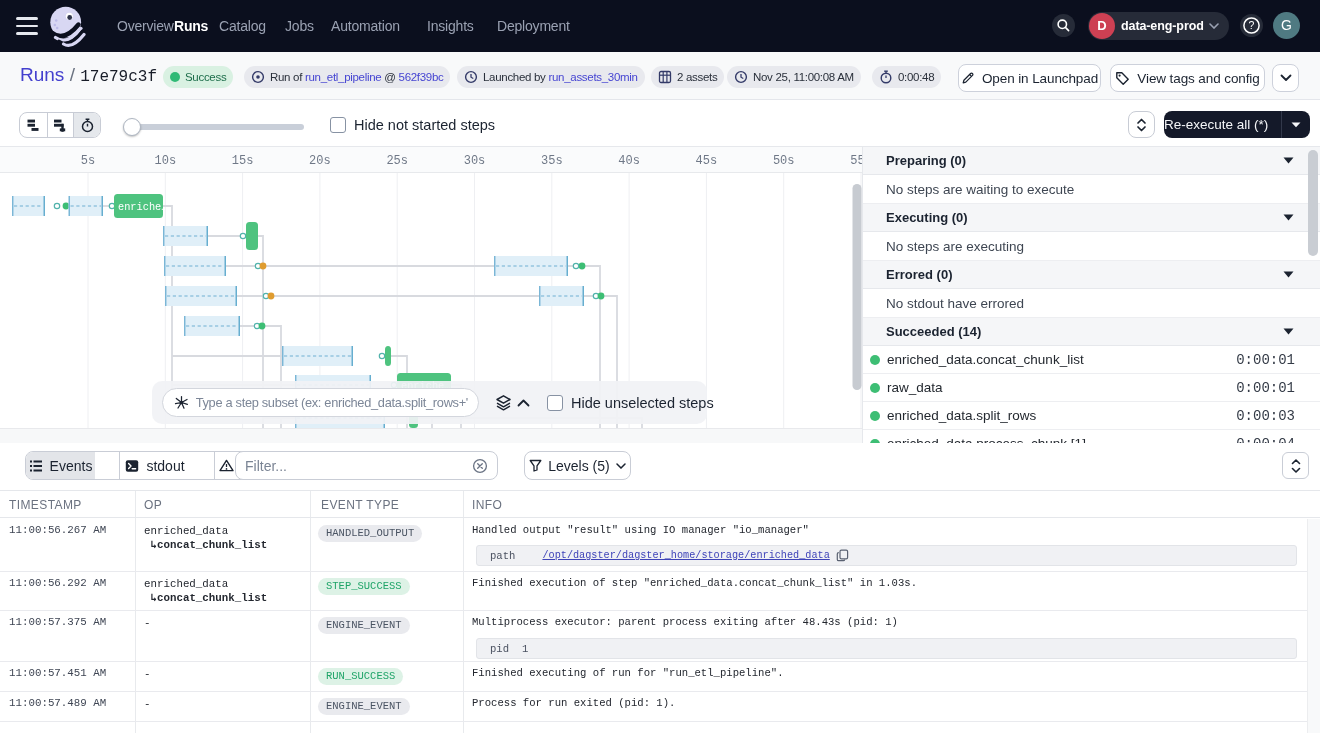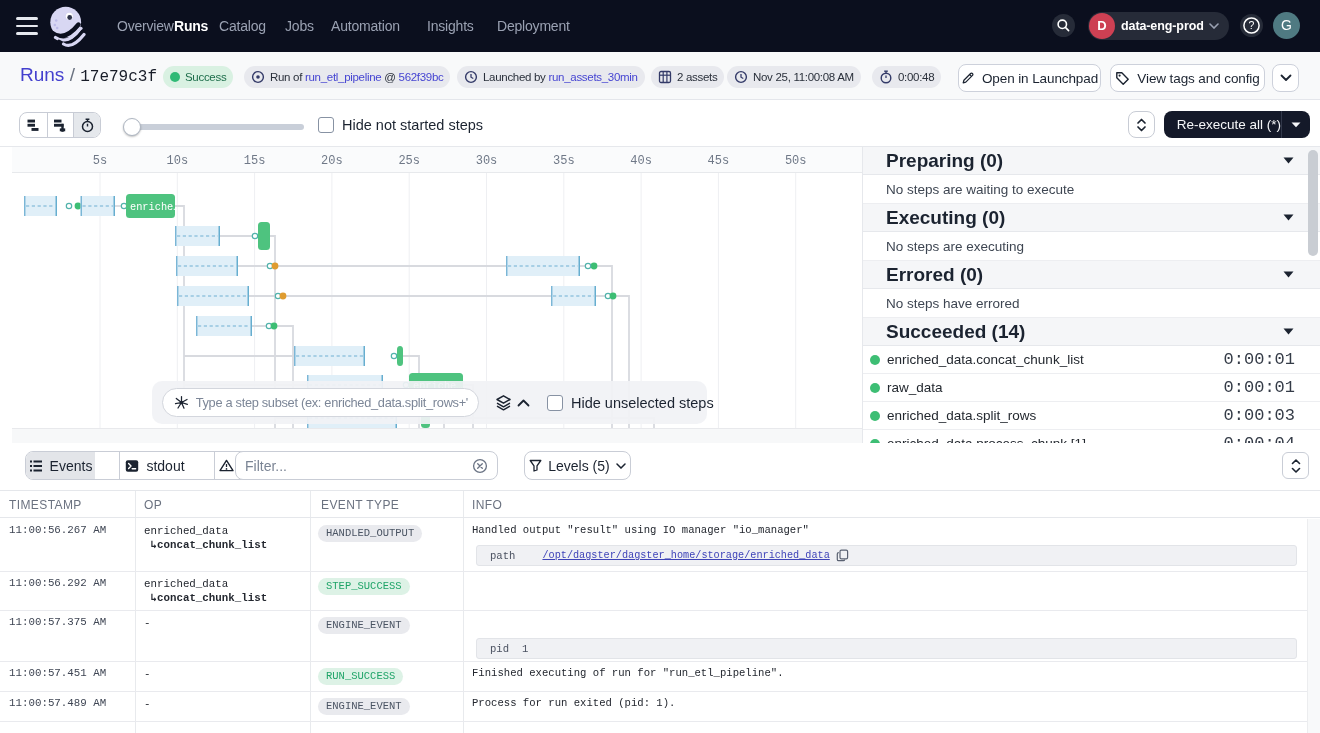--- a/index.html
+++ b/index.html
@@ -36,35 +36,35 @@
 
 
 #toolbar { position:absolute; left:0; top:100px; width:1320px; height:47px; background:#fff; border-bottom:1px solid #E6E8EC; }
 #segs { position:absolute; left:19px; top:112px; width:82px; height:26px; border:1px solid #C8CCD5; border-radius:8px; background:#fff; display:flex; overflow:hidden; }
 #segs .seg { width:27px; height:100%; display:flex; align-items:center; justify-content:center; }
 #segs .seg + .seg { border-left:1px solid #C8CCD5; }
 #segs .seg.sel { background:#E5E8EC; }
 #slider-track { position:absolute; left:124px; top:124px; width:180px; height:6px; border-radius:3px; background:#C9CFD9; }
 #slider-knob { position:absolute; left:123px; top:118px; width:18px; height:18px; border-radius:50%; background:#fff; border:1px solid #AEB6C2; box-shadow:0 1px 2px rgba(0,0,0,.25); }
 .cbx { width:16px; height:16px; border:1.6px solid #8792A3; border-radius:3px; background:#fff; display:inline-block; }
-#hide-not { position:absolute; left:318px; top:117px; display:flex; align-items:flex-start; gap:8px; font-size:14.5px; color:#1B2330; }
+#hide-not { position:absolute; left:330px; top:117px; display:flex; align-items:flex-start; gap:8px; font-size:14.5px; color:#1B2330; }
 #sortbtn { position:absolute; left:1128px; top:111px; width:27px; height:27px; border:1px solid #C8CCD5; border-radius:8px; background:#fff; display:flex; align-items:center; justify-content:center; }
 #reexec { position:absolute; left:1164px; top:111px; width:146px; height:27px; background:#141929; border-radius:8px; color:#F5F6F8; font-size:13.5px; display:flex; align-items:center; }
-#reexec .lbl { width:117px; text-align:right; }
+#reexec .lbl { width:117px; text-align:left; }
 #reexec .sep { width:1px; height:27px; background:#32384A; }
 
 
-#gantt { position:absolute; left:12px; top:147px; width:924px; height:296px; background:#fff; overflow:hidden; }
+#gantt { position:absolute; left:0; top:147px; width:924px; height:296px; background:#fff; overflow:hidden; }
 #rightpanel { position:absolute; left:862px; top:147px; width:458px; height:300px; background:#fff; border-left:1px solid #E6E8EC; overflow:hidden; }
-.rp-head { height:28px; background:#F5F6F8; border-bottom:1px solid #E6E8EC; display:flex; align-items:center; padding:0 26px 0 23px; font-size:19px; font-weight:bold; color:#1B2330; }
+.rp-head { height:28px; background:#F5F6F8; border-bottom:1px solid #E6E8EC; display:flex; align-items:center; padding:0 26px 0 23px; font-size:13px; font-weight:bold; color:#1B2330; }
 .rp-head .sp { flex:1; }
 .rp-empty { height:29px; border-bottom:1px solid #EDEEF1; display:flex; align-items:center; padding:0 23px; font-size:13.5px; color:#3E4652; }
 .rp-item { height:28px; border-bottom:1px solid #EDEEF1; display:flex; align-items:center; padding:0 25px 0 7px; font-size:13.5px; color:#23282F; gap:7px; }
 .rp-item .gdot { width:10px; height:10px; border-radius:50%; background:#3DBE74; }
-.rp-item .dur { margin-left:auto; font-family:"Liberation Mono", monospace; font-size:17px; color:#343B47; }
+.rp-item .dur { margin-left:auto; font-family:"Liberation Mono", monospace; font-size:14px; color:#343B47; }
 #rp-scroll { position:absolute; right:2px; top:3px; width:10px; height:106px; border-radius:5px; background:#C9CDD3; }
 
 
 #goverlay { position:absolute; left:152px; top:381px; width:555px; height:43px; border-radius:10px; background:rgba(241,242,245,0.93); }
 #ginput { position:absolute; left:162px; top:388px; width:317px; height:29px; border-radius:14.5px; border:1px solid #D3D6DD; background:#fff; display:flex; align-items:center; padding:0 10px; gap:7px;justify-content:flex-end; }
 #ginput .ph { color:#7C8697; font-size:12.8px; letter-spacing:-0.3px; white-space:nowrap; overflow:hidden; }
 #hide-unsel { position:absolute; left:547px; top:395px; display:flex; align-items:center; gap:8px; font-size:14.5px; color:#1B2330; }
 
 
 #etoolbar { position:absolute; left:0; top:443px; width:1320px; height:47px; background:#fff; }
@@ -390,21 +390,21 @@
           <path d="M0.5 0.5 h10 L5.5 6.5 Z" fill="#1B2330"></path>
         </svg></div>
   <div class="rp-empty">No steps are waiting to execute</div>
   <div class="rp-head">Executing (0)<span class="sp"></span><svg width="11" height="7" viewBox="0 0 11 7">
           <path d="M0.5 0.5 h10 L5.5 6.5 Z" fill="#1B2330"></path>
         </svg></div>
   <div class="rp-empty">No steps are executing</div>
   <div class="rp-head">Errored (0)<span class="sp"></span><svg width="11" height="7" viewBox="0 0 11 7">
           <path d="M0.5 0.5 h10 L5.5 6.5 Z" fill="#1B2330"></path>
         </svg></div>
-  <div class="rp-empty">No steps have errored</div>
+  <div class="rp-empty">No stdout have errored</div>
   <div class="rp-head">Succeeded (14)<span class="sp"></span><svg width="11" height="7" viewBox="0 0 11 7">
           <path d="M0.5 0.5 h10 L5.5 6.5 Z" fill="#1B2330"></path>
         </svg></div>
   <div class="rp-item"><span class="gdot"></span>enriched_data.concat_chunk_list<span class="dur">0:00:01</span></div>
   <div class="rp-item"><span class="gdot"></span>raw_data<span class="dur">0:00:01</span></div>
   <div class="rp-item"><span class="gdot"></span>enriched_data.split_rows<span class="dur">0:00:03</span></div>
   <div class="rp-item"><span class="gdot"></span>enriched_data.process_chunk [1]<span class="dur">0:00:04</span></div>
   <div id="rp-scroll"></div>
 </div>
 
@@ -487,25 +487,27 @@
             <rect x="4" y="1.2" width="7.6" height="8.6" rx="1.4" stroke="#5A6272" stroke-width="1.2" fill="none"></rect>
             <path d="M2.8 3.6 H2.6 A1.3 1.3 0 0 0 1.3 4.9 V10.4 A1.3 1.3 0 0 0 2.6 11.7 H7.3 A1.3 1.3 0 0 0 8.6 10.4" stroke="#5A6272" stroke-width="1.2" fill="none"></path>
           </svg>
     </div>
   </div>
   <div class="lrow" style="top:81px; height:39px">
     <div class="lr-ts">11:00:56.292 AM</div>
     <div class="lr-op">enriched_data
  <b>↳concat_chunk_list</b></div>
     <span class="epill green">STEP_SUCCESS</span>
+    <div class="lr-info">Finished execution of step "enriched_data.concat_chunk_list" in 1.03s.</div>
   </div>
   <div class="lrow" style="top:120px; height:51px">
     <div class="lr-ts">11:00:57.375 AM</div>
     <div class="lr-op">-</div>
     <span class="epill">ENGINE_EVENT</span>
+    <div class="lr-info">Multiprocess executor: parent process exiting after 48.43s (pid: 1)</div>
     <div class="kvbox" style="top:27px">
           <span class="k" style="padding-right:13px">pid</span>
           <span>1</span>
         </div>
   </div>
   <div class="lrow" style="top:171px; height:30px">
     <div class="lr-ts">11:00:57.451 AM</div>
     <div class="lr-op">-</div>
     <span class="epill green">RUN_SUCCESS</span>
     <div class="lr-info">Finished executing of run for "run_etl_pipeline".</div>

